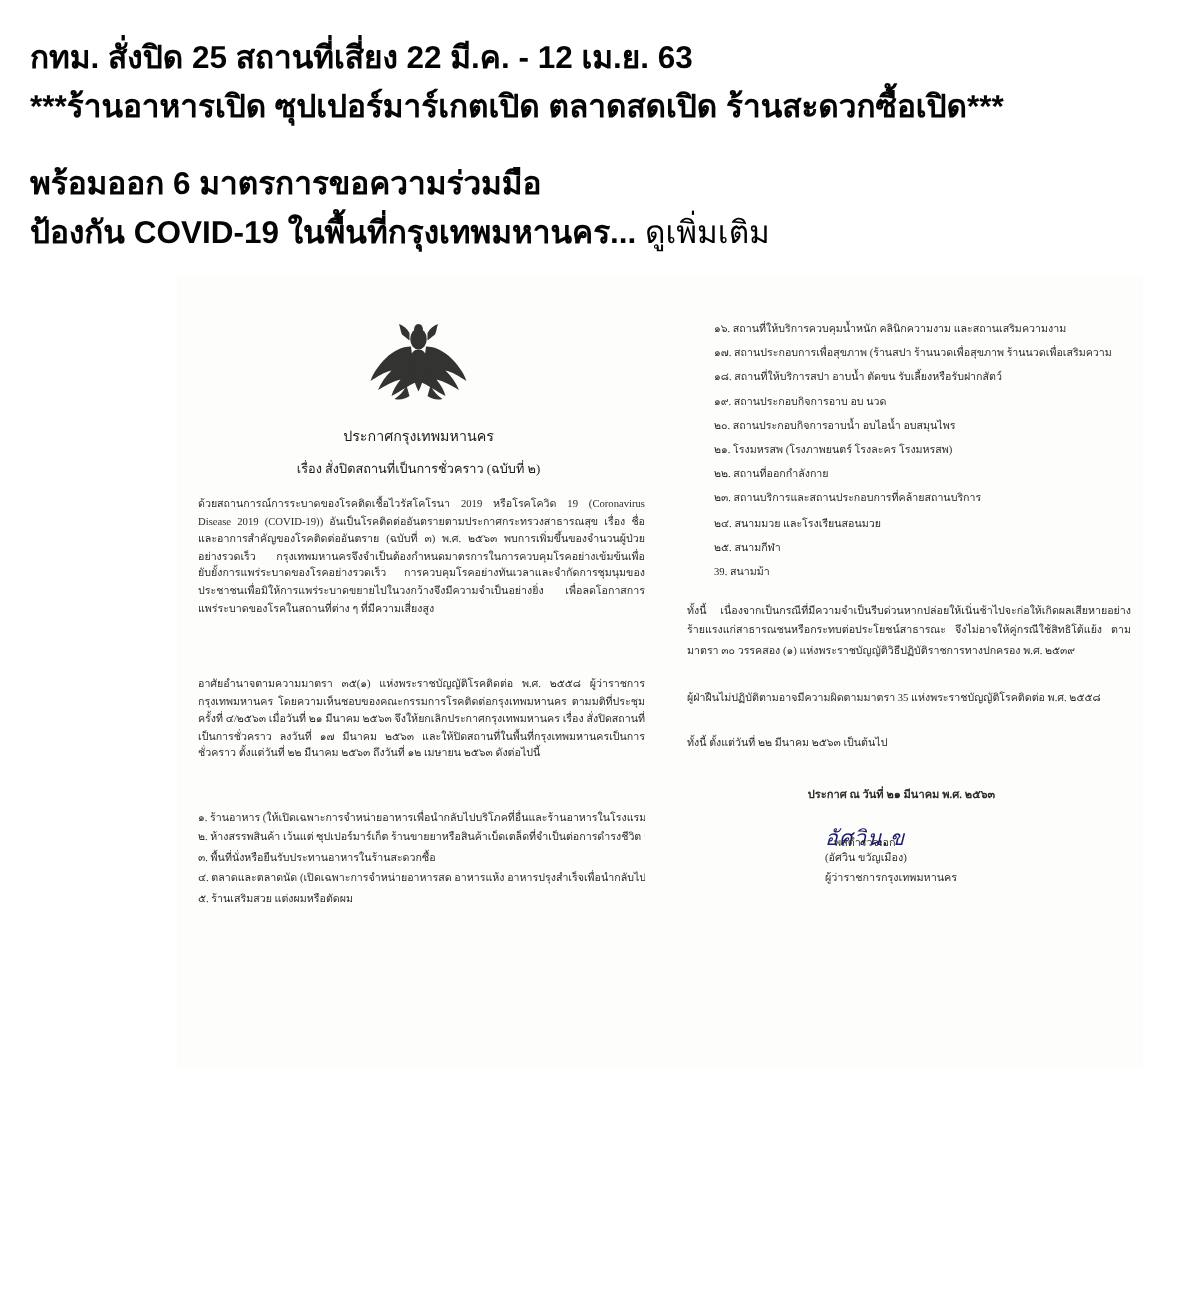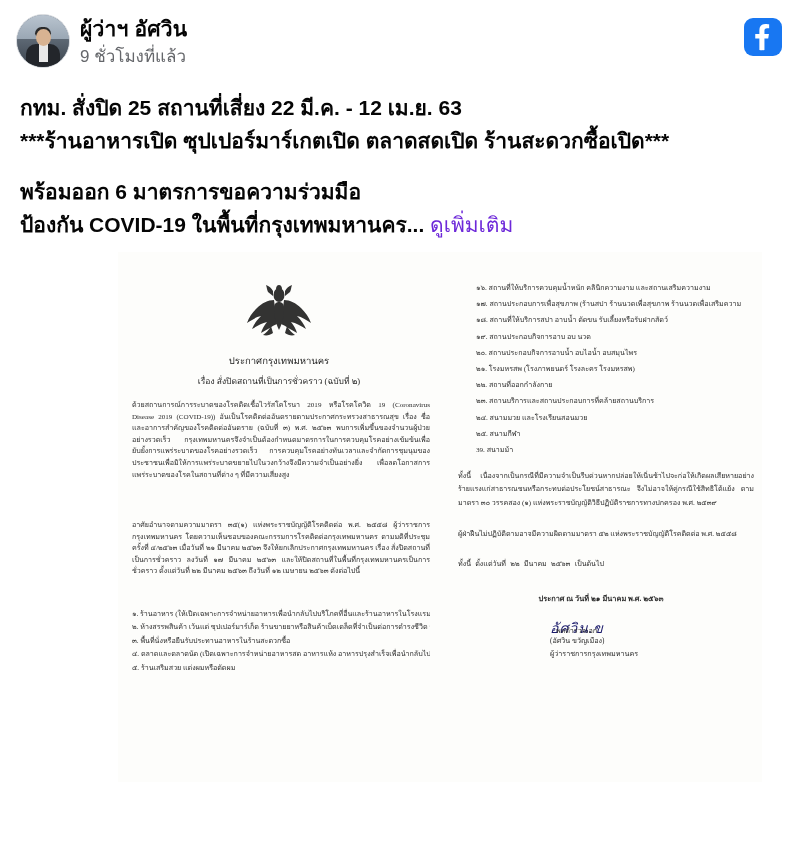--- a/index.html
+++ b/index.html
@@ -118,21 +118,21 @@
     color: #050505;
   }
   .post-body .line {
     white-space: pre-wrap;
     font-weight: bold;
   }
   .post-body .spacer {
     height: 18px;
   }
   .see-more {
-    color: #6d28d9;
+    color: #000000;
     font-weight: normal;
   }
   .attachment {
     position: relative;
     width: 800px;
     height: 530px;
     background: #ffffff;
     overflow: hidden;
     border-top: 1px solid #ffffff;
   }
@@ -271,40 +271,20 @@
     font-size: 7.2px;
     color: #2a2a2a;
     font-family: "Liberation Serif", serif;
   }
 </style>
 </head>
 <body>
 
 <div class="post">
 
-  <div class="post-header">
-    <div class="avatar">
-      <div class="sky"></div>
-      <div class="ground"></div>
-      <div class="body"></div>
-      <div class="shirt"></div>
-      <div class="hair"></div>
-      <div class="head"></div>
-    </div>
-    <div class="name-block">
-      <div class="page-name">ผู้ว่าฯ อัศวิน</div>
-      <div class="timestamp">9 ชั่วโมงที่แล้ว</div>
-    </div>
-    <div class="fb-logo">
-      <svg width="38" height="38" viewBox="0 0 38 38" xmlns="http://www.w3.org/2000/svg">
-        <rect x="0" y="0" width="38" height="38" rx="9" fill="#1877F2"></rect>
-        <path d="M24.2 20.6l0.75-4.7h-4.5v-3.05c0-1.29 0.63-2.54 2.65-2.54h2.05V6.3s-1.86-0.32-3.64-0.32c-3.71 0-6.14 2.25-6.14 6.32v3.6h-4.12v4.7h4.12v11.36a16.4 16.4 0 0 0 5.08 0V20.6h3.75z" fill="#ffffff"></path>
-      </svg>
-    </div>
-  </div>
 
   <div class="post-body">
     <div class="line">กทม. สั่งปิด 25 สถานที่เสี่ยง 22 มี.ค. - 12 เม.ย. 63</div>
     <div class="line">***ร้านอาหารเปิด ซุปเปอร์มาร์เกตเปิด ตลาดสดเปิด ร้านสะดวกซื้อเปิด***</div>
     <div class="spacer"></div>
     <div class="line">พร้อมออก 6 มาตรการขอความร่วมมือ</div>
     <div class="line"><span>ป้องกัน COVID-19 ในพื้นที่กรุงเทพมหานคร...</span> <span class="see-more">ดูเพิ่มเติม</span></div>
   </div>
 
   <div class="attachment">
@@ -348,22 +328,22 @@
         <div>๑๙. สถานประกอบกิจการอาบ อบ นวด</div>
         <div>๒๐. สถานประกอบกิจการอาบน้ำ อบไอน้ำ อบสมุนไพร</div>
         <div>๒๑. โรงมหรสพ (โรงภาพยนตร์ โรงละคร โรงมหรสพ)</div>
         <div>๒๒. สถานที่ออกกำลังกาย</div>
         <div>๒๓. สถานบริการและสถานประกอบการที่คล้ายสถานบริการ</div>
         <div>๒๔. สนามมวย และโรงเรียนสอนมวย</div>
         <div>๒๕. สนามกีฬา</div>
         <div>39. สนามม้า</div>
       </div>
       <div class="doc-right-para" style="top:218px;height:56px;">ทั้งนี้ เนื่องจากเป็นกรณีที่มีความจำเป็นรีบด่วนหากปล่อยให้เนิ่นช้าไปจะก่อให้เกิดผลเสียหายอย่างร้ายแรงแก่สาธารณชนหรือกระทบต่อประโยชน์สาธารณะ จึงไม่อาจให้คู่กรณีใช้สิทธิโต้แย้ง ตามมาตรา ๓๐ วรรคสอง (๑) แห่งพระราชบัญญัติวิธีปฏิบัติราชการทางปกครอง พ.ศ. ๒๕๓๙</div>
-      <div class="doc-right-para" style="top:276px;height:28px;">ผู้ฝ่าฝืนไม่ปฏิบัติตามอาจมีความผิดตามมาตรา ๕๒ แห่งพระราชบัญญัติโรคติดต่อ พ.ศ. ๒๕๕๘</div>
-      <div class="doc-right-para" style="top:306px;height:16px;font-family:Liberation Mono, monospace;">ทั้งนี้ ตั้งแต่วันที่ ๒๒ มีนาคม ๒๕๖๓ เป็นต้นไป</div>
+      <div class="doc-right-para" style="top:276px;height:28px;">ผู้ฝ่าฝืนไม่ปฏิบัติตามอาจมีความผิดตามมาตรา 35 แห่งพระราชบัญญัติโรคติดต่อ พ.ศ. ๒๕๕๘</div>
+      <div class="doc-right-para" style="top:306px;height:16px;">ทั้งนี้ ตั้งแต่วันที่ ๒๒ มีนาคม ๒๕๖๓ เป็นต้นไป</div>
       <div class="doc-date" style="top:340px;">ประกาศ ณ วันที่ ๒๑ มีนาคม พ.ศ. ๒๕๖๓</div>
       <div class="sign-block" style="top:370px;">
         <div class="sig-label-pre">พลตำรวจเอก</div>
         <div class="signature">อัศวิน.ข</div>
         <div>(อัศวิน ขวัญเมือง)</div>
         <div>ผู้ว่าราชการกรุงเทพมหานคร</div>
       </div>
     </div>
 
   </div>

